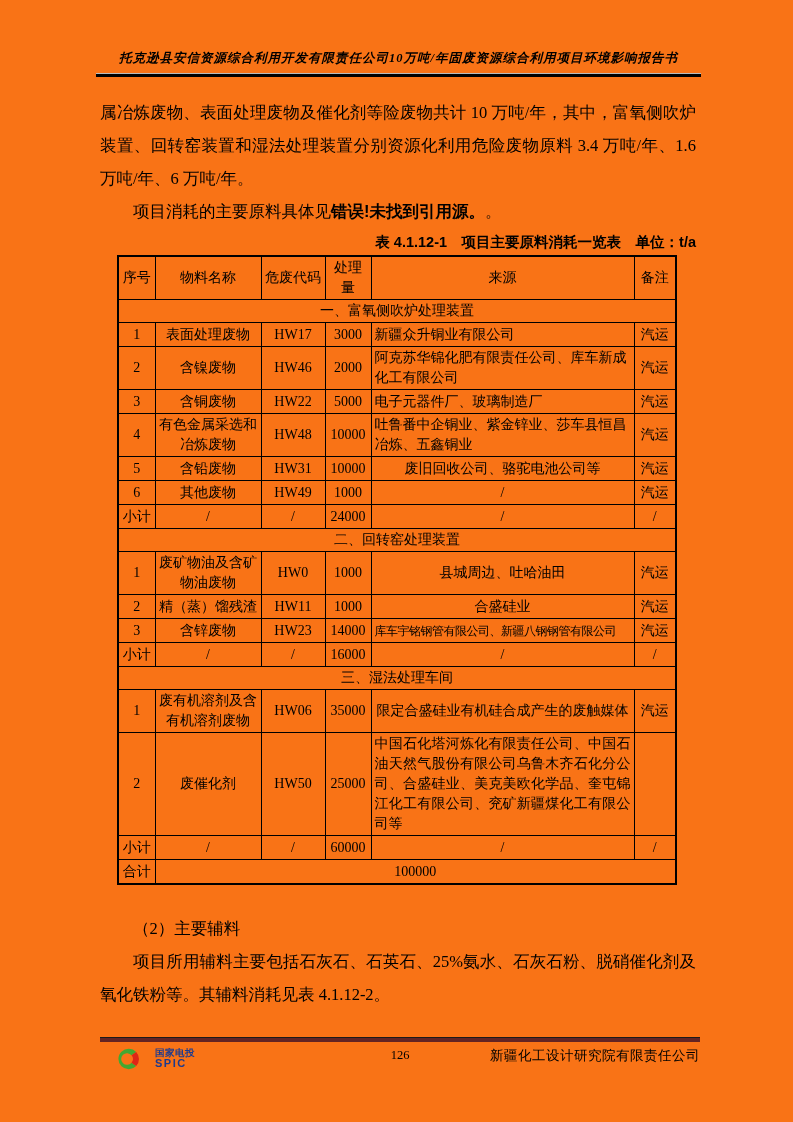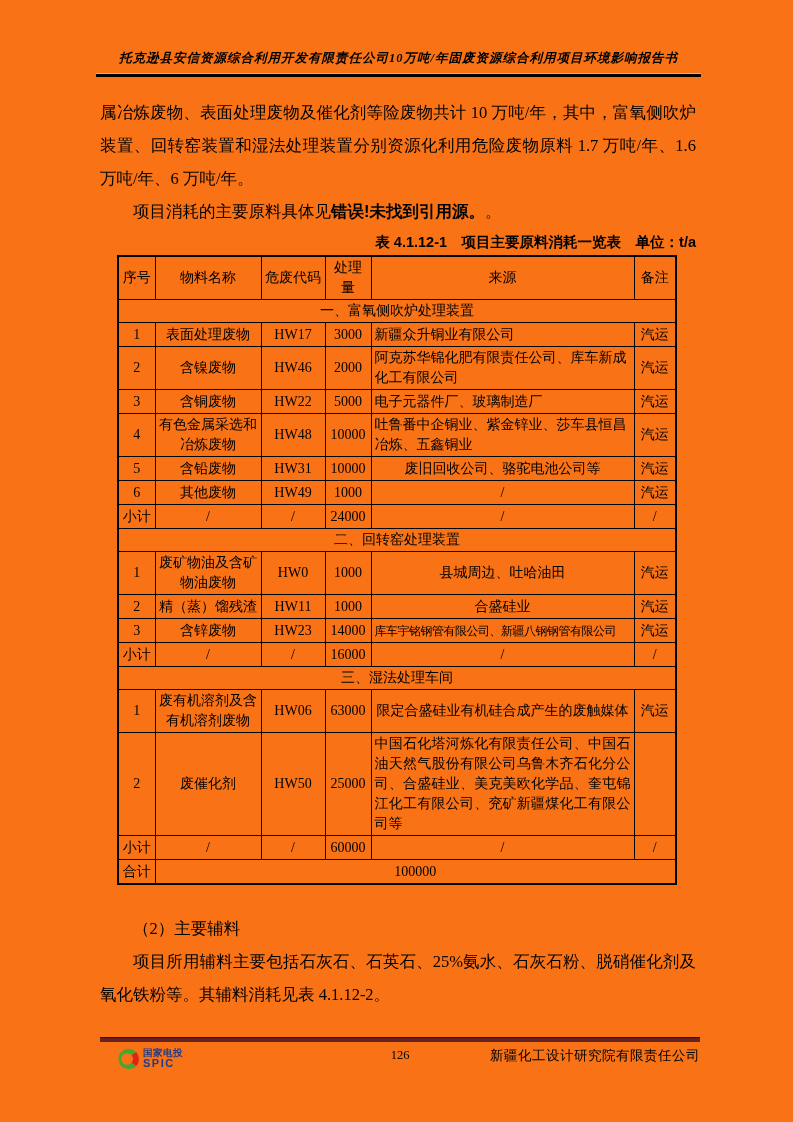--- a/index.html
+++ b/index.html
@@ -96,21 +96,21 @@
     border-bottom:4px solid #632423;
     height:0;
   }
   .doc-footer-row{
     position:relative;
     margin-top:4px;
     height:34px;
   }
   .footer-logo{
     position:absolute;left:14px;top:0;
-    display:flex;align-items:center;gap:3px;
+    display:flex;align-items:center;gap:15px;
   }
   .footer-logo svg{display:block;}
   .logo-text{
     display:flex;flex-direction:column;justify-content:center;
     font-family:"Liberation Sans","DejaVu Sans",sans-serif;
     color:#1e3b8e;font-weight:bold;line-height:1.05;
   }
   .logo-cn{font-size:9.5px;letter-spacing:0.5px;}
   .logo-en{font-size:11px;letter-spacing:1.5px;}
   .footer-page{
@@ -127,21 +127,21 @@
 
 <div class="page">
 
   <div class="doc-header">
     <div class="doc-header-title">托克逊县安信资源综合利用开发有限责任公司10万吨/年固废资源综合利用项目环境影响报告书</div>
     <div class="doc-header-rule"></div>
   </div>
 
   <div class="doc-body">
 
-    <p class="para">属冶炼废物、表面处理废物及催化剂等险废物共计 10 万吨/年，其中，富氧侧吹炉装置、回转窑装置和湿法处理装置分别资源化利用危险废物原料 1.7 万吨/年、1.6 万吨/年、6 万吨/年。</p>
+    <p class="para">属冶炼废物、表面处理废物及催化剂等险废物共计 10 万吨/年，其中，富氧侧吹炉装置、回转窑装置和湿法处理装置分别资源化利用危险废物原料 3.4 万吨/年、1.6 万吨/年、6 万吨/年。</p>
 
     <p class="para indent"><span>项目消耗的主要原料具体见</span><span class="hei-bold">错误!未找到引用源。</span><span>。</span></p>
 
     <div class="table-caption">表 4.1.12-1　项目主要原料消耗一览表　单位：t/a</div>
 
     <table class="main-table">
       <colgroup>
         <col style="width:37px">
           <col style="width:106px">
           <col style="width:64px">
@@ -254,21 +254,21 @@
             <td class="src-center">/</td>
             <td>/</td>
           </tr>
           <tr>
             <td colspan="6" class="section-cell">三、湿法处理车间</td>
           </tr>
           <tr>
             <td>1</td>
             <td>废有机溶剂及含有机溶剂废物</td>
             <td>HW06</td>
-            <td>63000</td>
+            <td>35000</td>
             <td class="src-center">限定合盛硅业有机硅合成产生的废触媒体</td>
             <td>汽运</td>
           </tr>
           <tr>
             <td>2</td>
             <td>废催化剂</td>
             <td>HW50</td>
             <td>25000</td>
             <td class="src-justify">中国石化塔河炼化有限责任公司、中国石油天然气股份有限公司乌鲁木齐石化分公司、合盛硅业、美克美欧化学品、奎屯锦江化工有限公司、兖矿新疆煤化工有限公司等</td>
             <td></td>

